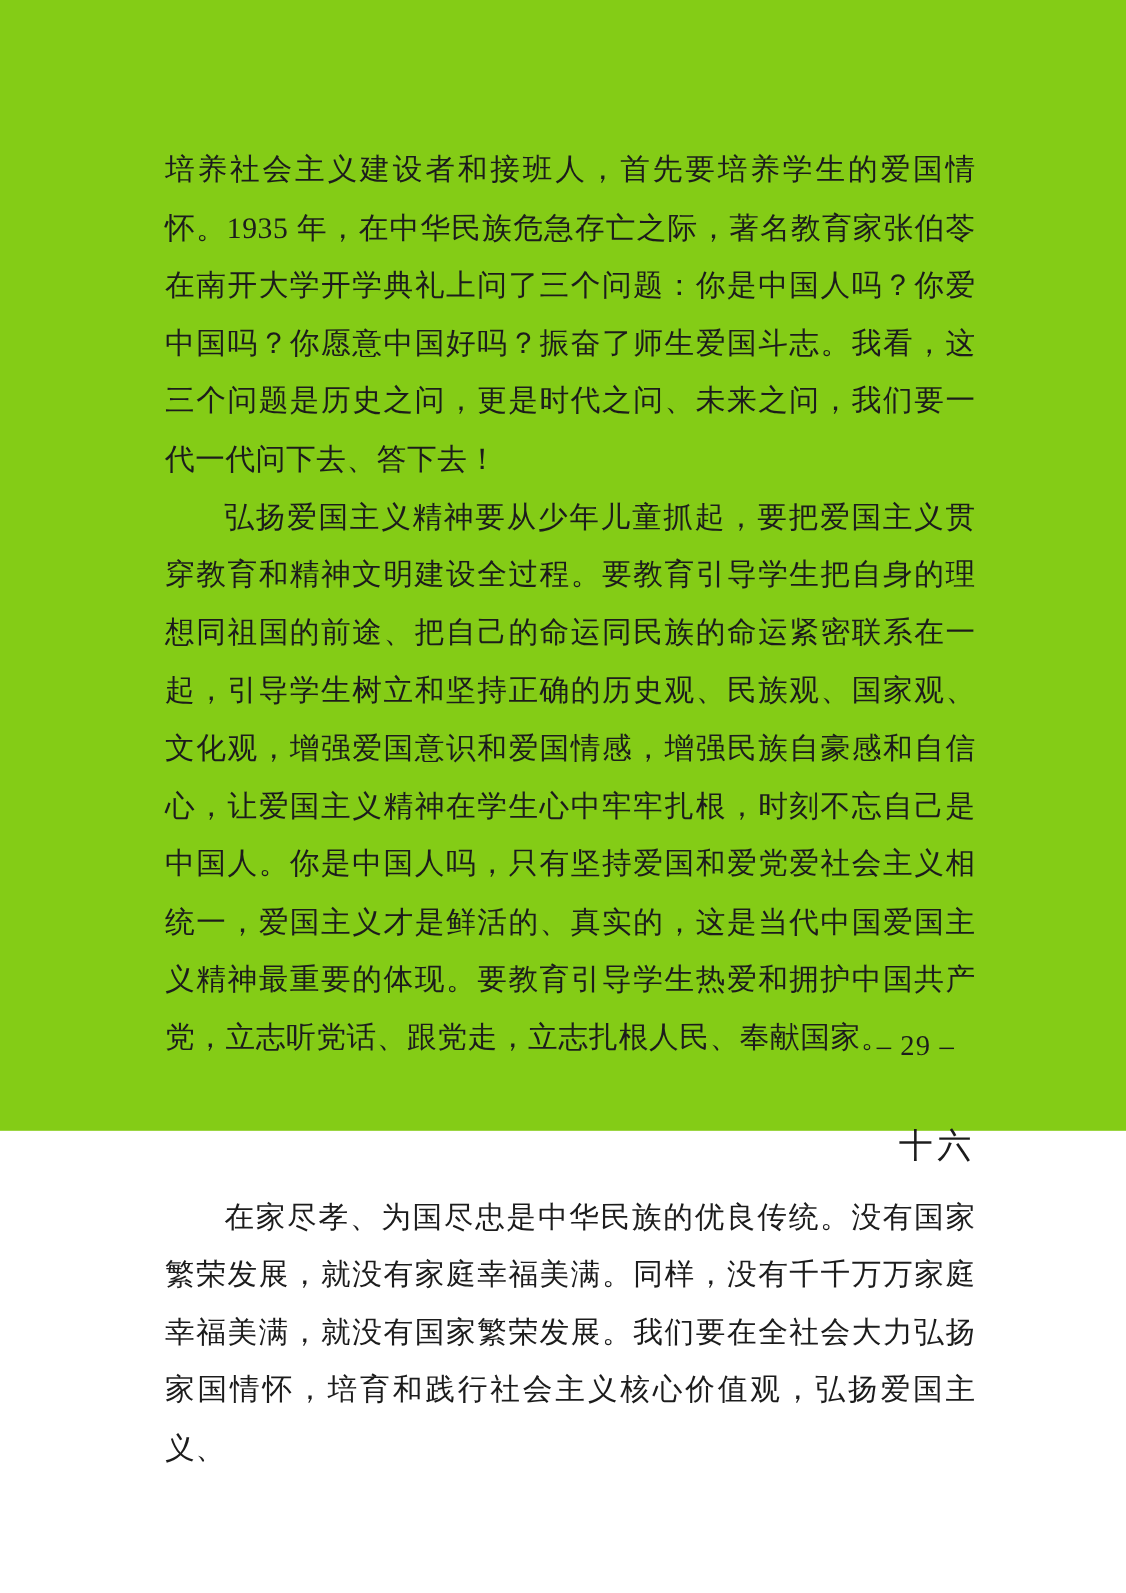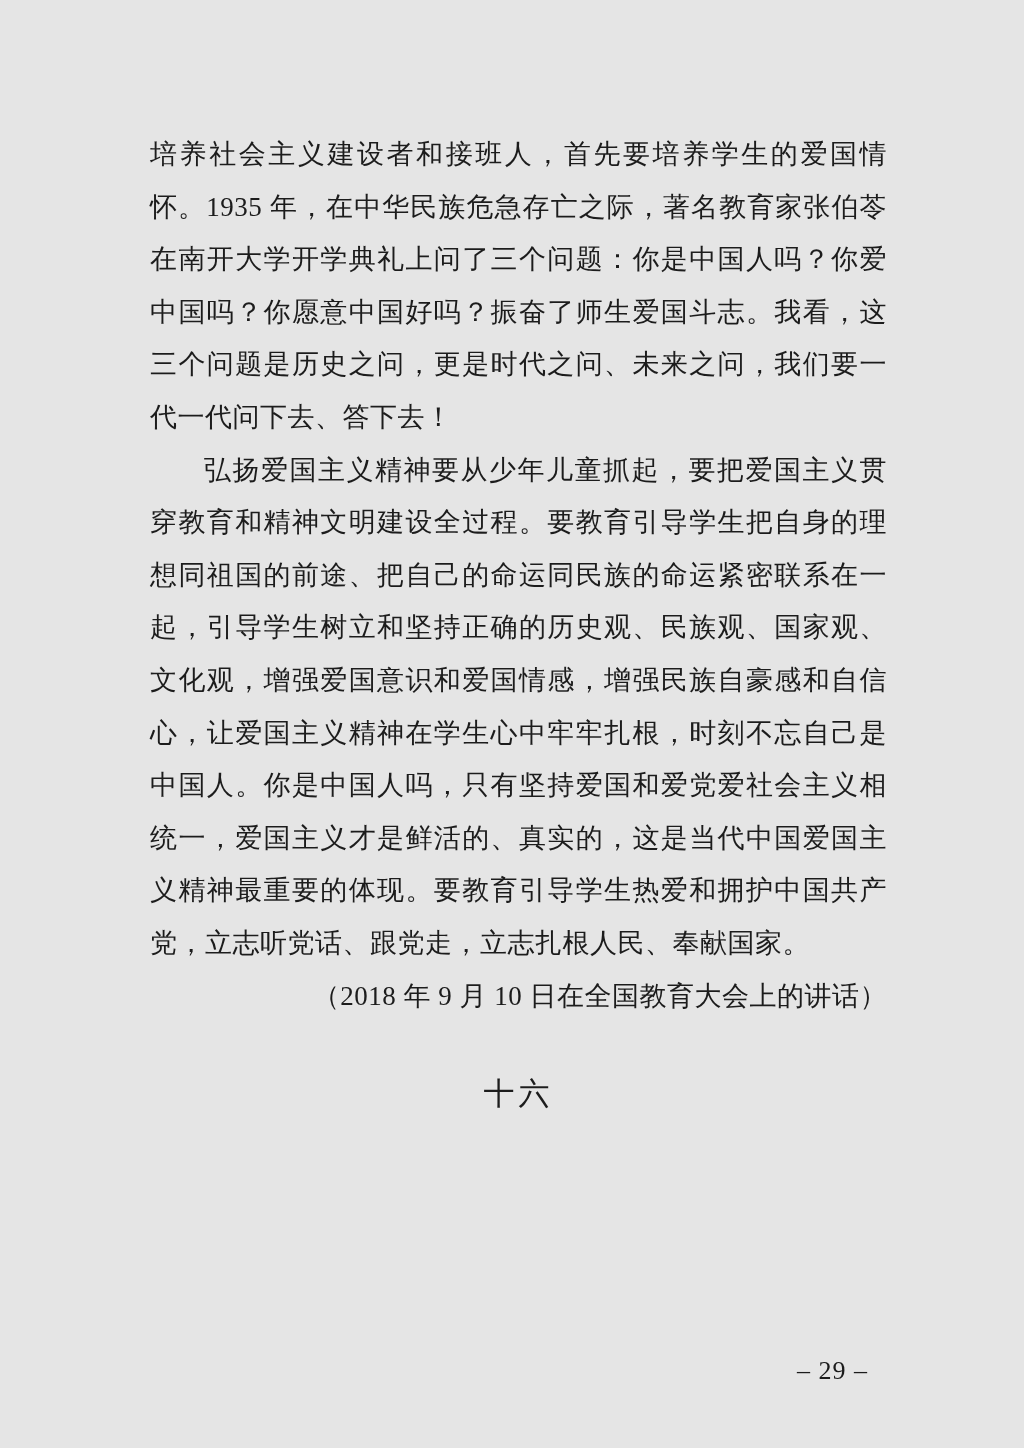--- a/index.html
+++ b/index.html
@@ -13,22 +13,22 @@
     position: relative;
     font-family: "Liberation Serif", "DejaVu Serif", serif;
     color: #1c1c1c;
     overflow: hidden;
   }
   .page {
     position: absolute;
     left: 0;
     top: 0;
     width: 1024px;
-    height: 1448px;
-    background: #e5e5e5;
+    height: 1028px;
+    background: #84cc16;
   }
   .text-block {
     position: absolute;
     left: 150px;
     top: 128px;
     width: 737px;
   }
   p.body-para {
     margin: 0;
     font-size: 27px;
@@ -45,21 +45,21 @@
     font-size: 27px;
     line-height: 52.6px;
     text-align: right;
     letter-spacing: 0.5px;
   }
   h2.section-heading {
     margin: 46px 0 12px 0;
     font-size: 31px;
     line-height: 52px;
     font-weight: normal;
-    text-align: center;
+    text-align: right;
     letter-spacing: 4px;
   }
   .page-number {
     position: absolute;
     right: 156px;
     bottom: 62px;
     font-size: 26px;
     line-height: 30px;
     letter-spacing: 1px;
   }
@@ -68,22 +68,22 @@
 <body>
 
 <div class="page">
 
   <div class="text-block">
 
     <p class="body-para">培养社会主义建设者和接班人，首先要培养学生的爱国情怀。1935 年，在中华民族危急存亡之际，著名教育家张伯苓在南开大学开学典礼上问了三个问题：你是中国人吗？你爱中国吗？你愿意中国好吗？振奋了师生爱国斗志。我看，这三个问题是历史之问，更是时代之问、未来之问，我们要一代一代问下去、答下去！</p>
 
     <p class="body-para indent">弘扬爱国主义精神要从少年儿童抓起，要把爱国主义贯穿教育和精神文明建设全过程。要教育引导学生把自身的理想同祖国的前途、把自己的命运同民族的命运紧密联系在一起，引导学生树立和坚持正确的历史观、民族观、国家观、文化观，增强爱国意识和爱国情感，增强民族自豪感和自信心，让爱国主义精神在学生心中牢牢扎根，时刻不忘自己是中国人。你是中国人吗，只有坚持爱国和爱党爱社会主义相统一，爱国主义才是鲜活的、真实的，这是当代中国爱国主义精神最重要的体现。要教育引导学生热爱和拥护中国共产党，立志听党话、跟党走，立志扎根人民、奉献国家。</p>
 
-    <p class="citation">（2018 年 9 月 10 日在全国教育大会上的讲话）</p>
 
     <h2 class="section-heading">十六</h2>
 
+    <p class="body-para indent">在家尽孝、为国尽忠是中华民族的优良传统。没有国家繁荣发展，就没有家庭幸福美满。同样，没有千千万万家庭幸福美满，就没有国家繁荣发展。我们要在全社会大力弘扬家国情怀，培育和践行社会主义核心价值观，弘扬爱国主义、</p>
 
   </div>
 
   <div class="page-number">– 29 –</div>
 
 </div>
 
 </body></html>

